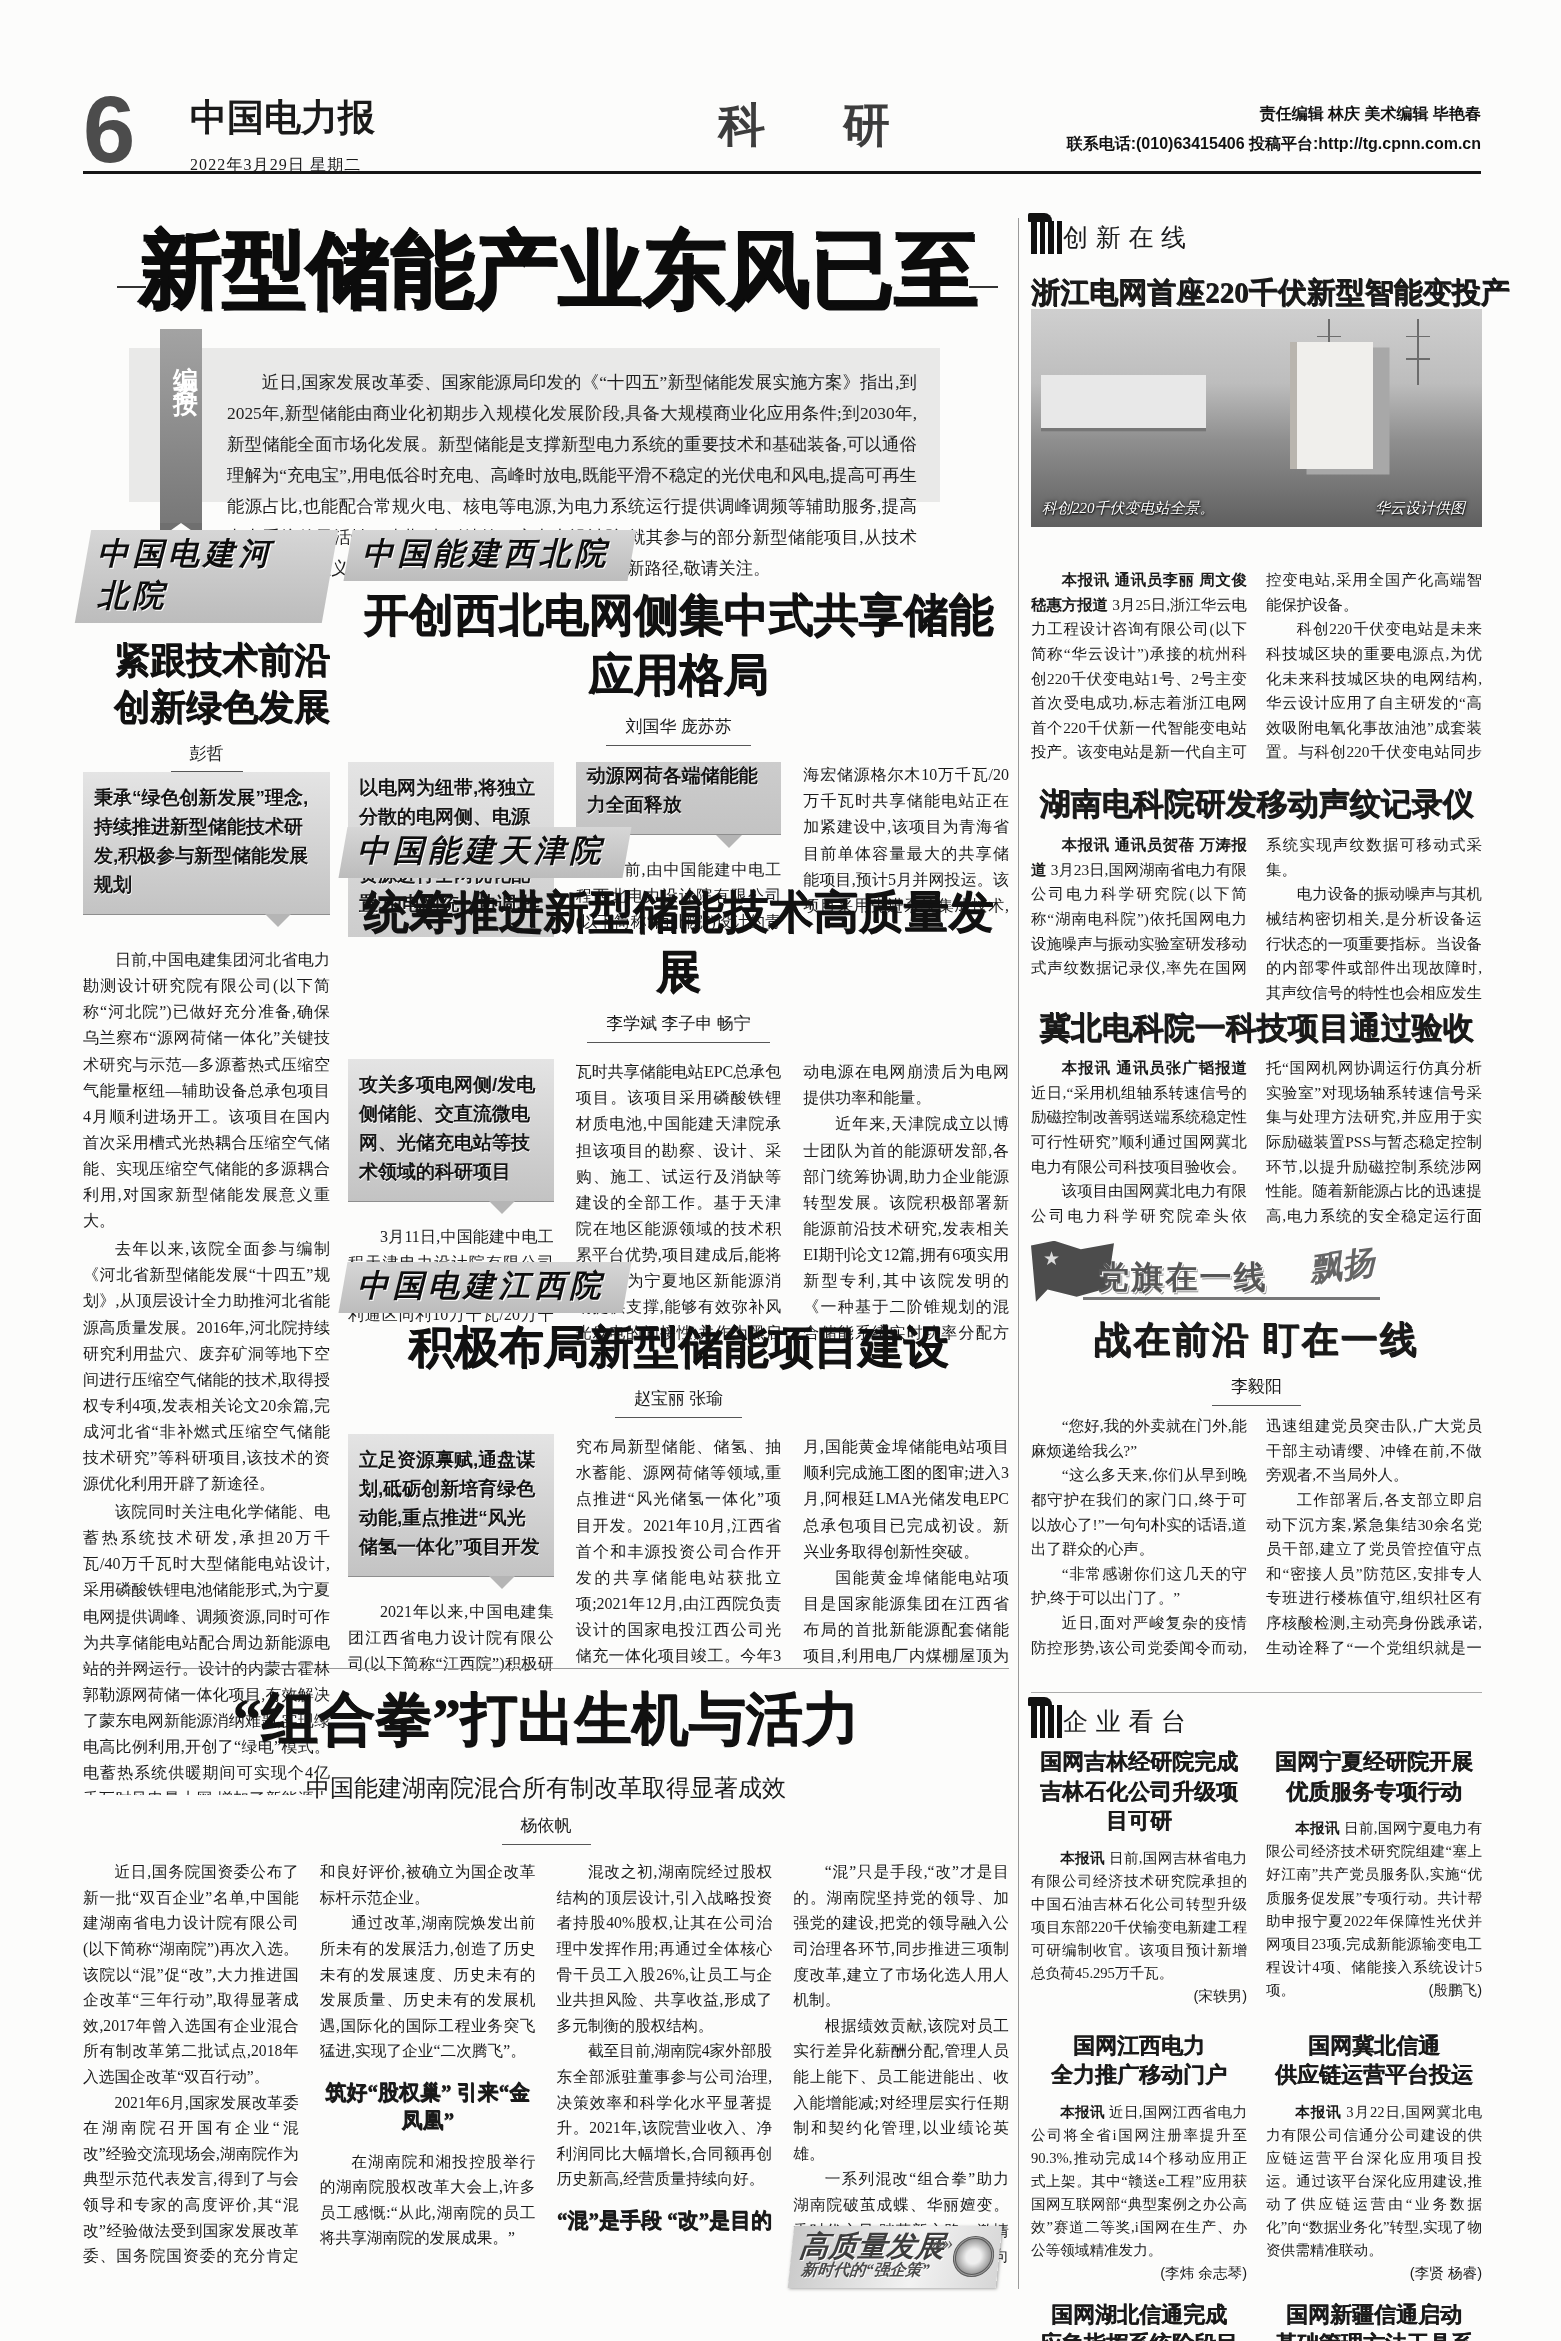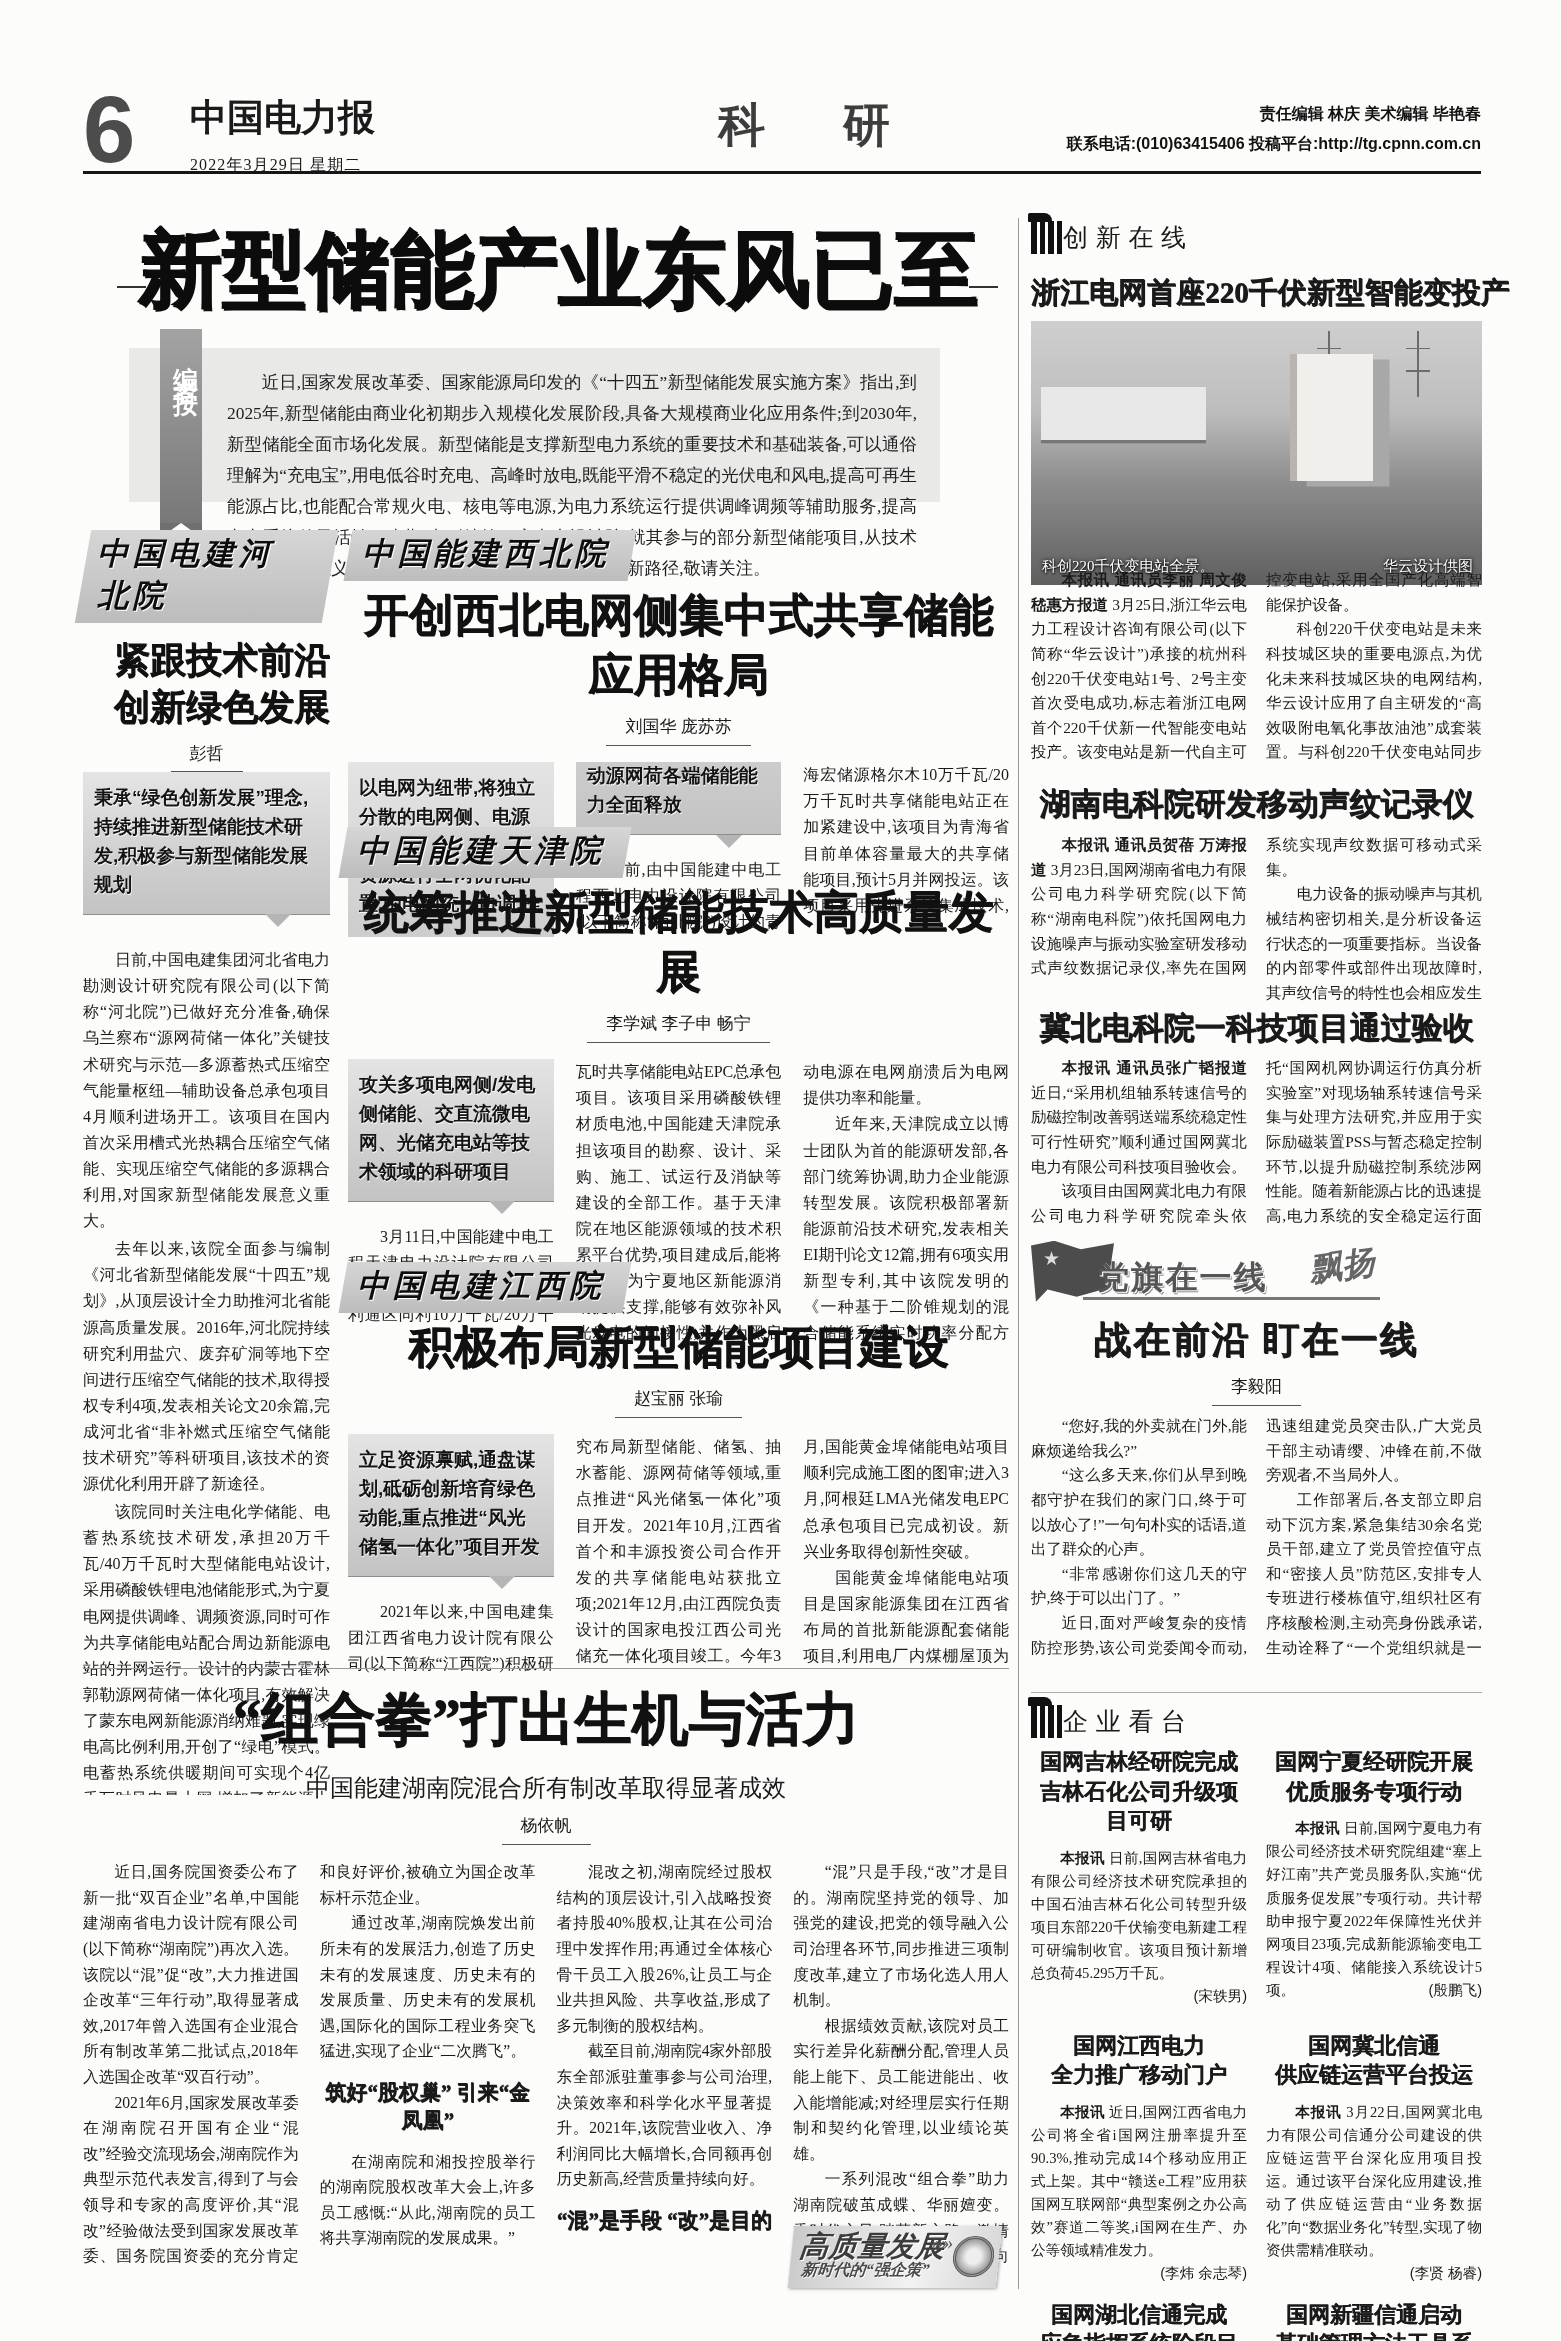--- a/index.html
+++ b/index.html
@@ -105,31 +105,31 @@
       position:relative;}
   .sec-icon:before{content:"";position:absolute;left:-3.3px;top:-7.7px;width:24px;height:8.8px;background:#111;
       border-radius:1.7px 7.7px 1.1px 1.1px;}
   .sec-title{font-size:25px;letter-spacing:7.7px;font-weight:400;}
   .r-title{font-weight:700;text-align:center;text-shadow:0.8px 0.6px 0 currentColor;}
   .r-body{column-count:2;column-gap:19px;column-fill:auto;overflow:hidden;}
   .r-body p{margin:0;font-size:15.4px;line-height:1.6;text-align:justify;text-indent:2em;}
 
   .rc-innov{top:221px;} 
   .zj-title{font-size:29px;margin-top:14.3px;white-space:nowrap;}
-  .photo{position:relative;margin-top:14px;width:451px;height:264px;overflow:hidden;
-     background:linear-gradient(180deg,#cfcfcf 0%,#bdbdbd 34%,#8f8f8f 60%,#5f5f5f 100%);}
+  .photo{position:relative;margin-top:2px;width:451px;height:218px;overflow:hidden;
+     background:linear-gradient(180deg,#cfcfcf 0%,#bdbdbd 34%,#8f8f8f 60%,#5f5f5f 100%);font-style:italic;}
   .ph-b1{position:absolute;left:10px;top:66px;width:165px;height:53px;background:#e8e8e8;
      box-shadow:0 3.3px 0 #777;}
   .ph-b2{position:absolute;left:259px;top:33px;width:83px;height:127px;background:#f0efec;
      border-left:7.7px solid #b9b5ae;box-shadow:16.5px 5.5px 0 #a8a8a8;}
   .ph-tower{position:absolute;top:10px;width:2.2px;height:88px;background:#6c6c6c;}
   .ph-tower:before,.ph-tower:after{content:"";position:absolute;left:-11px;width:24px;height:1.7px;background:#6c6c6c;}
   .ph-tower:before{top:16.5px;} .ph-tower:after{top:39px;}
   .cap{position:absolute;bottom:8.8px;font-size:15px;color:#fff;text-shadow:0.6px 0.6px 1.7px #000,0 0 4.4px #000;}
-  .cap.l{left:11px;} .cap.r{right:9px;}
+  .cap.l{left:11px;} .cap.r{right:17px;}
   .rc-b1{top:568px;} .rc-b1 .r-body{height:199px;}
   .hn-t{top:783px;font-size:31px;}
   .rc-b2{top:833px;} .rc-b2 .r-body{height:194px;}
   .jb-t{top:1007px;font-size:31px;}
   .rc-b3{top:1056px;} .rc-b3 .r-body{height:182px;}
 
   .flagbox{position:absolute;left:1031px;top:1244px;width:386px;height:66px;}
   .flag{position:absolute;left:0;top:-3.3px;width:83px;height:61px;background:#4c4c4c;
      clip-path:polygon(0 8%,28% 0,60% 14%,100% 4%,92% 78%,55% 92%,20% 80%,6% 100%);}
   .flag:before{content:"★";position:absolute;left:12px;top:6.6px;color:#ddd;font-size:19px;}

